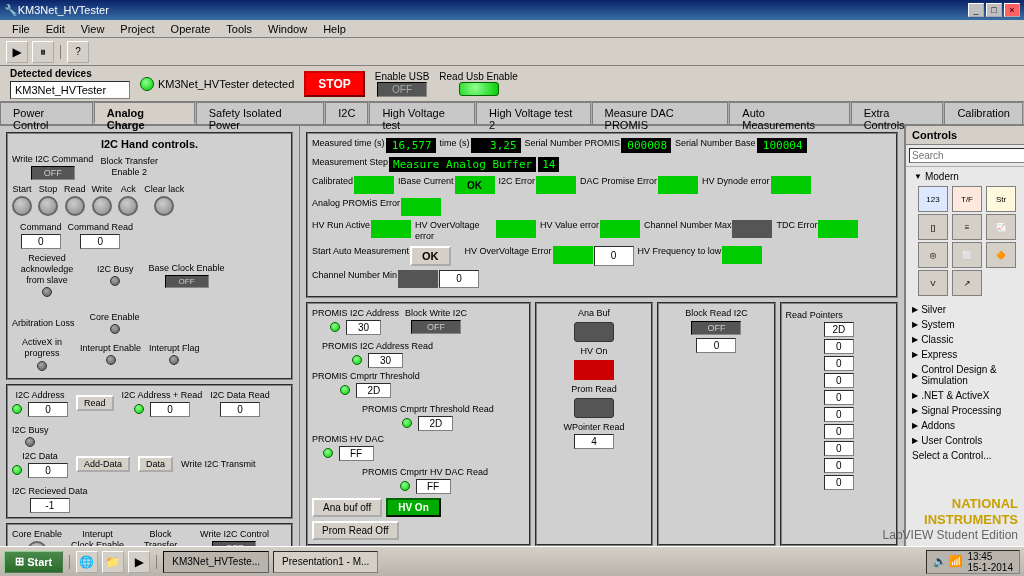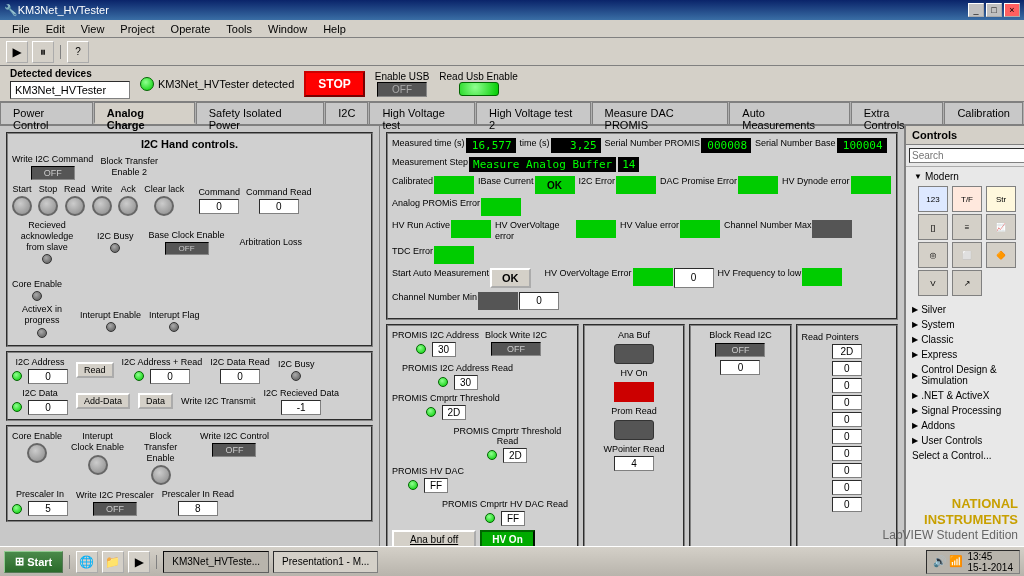--- a/index.html
+++ b/index.html
@@ -144,21 +144,21 @@
 
     
     .main-content {
       display: flex;
       height: calc(576px - 20px - 18px - 28px - 36px - 24px - 30px);
       background: #c8c8c8;
     }
 
     
     .left-panel {
-      width: 380px;
+      width: 300px;
       padding: 6px;
       border-right: 1px solid #808080;
       overflow: hidden;
     }
 
     .panel-box {
       border: 2px groove #808080;
       background: #d0d0d0;
       padding: 4px;
       margin-bottom: 4px;
@@ -390,21 +390,21 @@
       padding: 1px 6px;
       font-size: 9px;
       width: 44px;
       text-align: center;
     }
     .promis-addr-input {
       background: white;
       border: 1px inset #808080;
       padding: 1px 2px;
       font-size: 10px;
-      width: 24px;
+      width: 35px;
       text-align: center;
     }
     .ok-btn {
       background: #d4d0c8;
       border: 2px outset #fff;
       padding: 2px 10px;
       font-size: 11px;
       cursor: pointer;
       font-weight: bold;
     }
@@ -420,24 +420,23 @@
       color: white;
       border: 2px outset #006600;
       padding: 2px 10px;
       font-size: 10px;
       cursor: pointer;
       font-weight: bold;
     }
     .ana-buf-btn {
       background: #d4d0c8;
       border: 2px outset #fff;
-      padding: 2px 16px;
-      font-size: 10px;
-      cursor: pointer;
-      text-decoration: underline;
+      padding: 2px 9px;
+      font-size: 10px;
+      cursor: pointer;
     }
     .rp-value {
       background: white;
       border: 1px inset #808080;
       padding: 1px 2px;
       font-size: 10px;
       width: 30px;
       text-align: center;
       display: block;
       margin-bottom: 1px;

